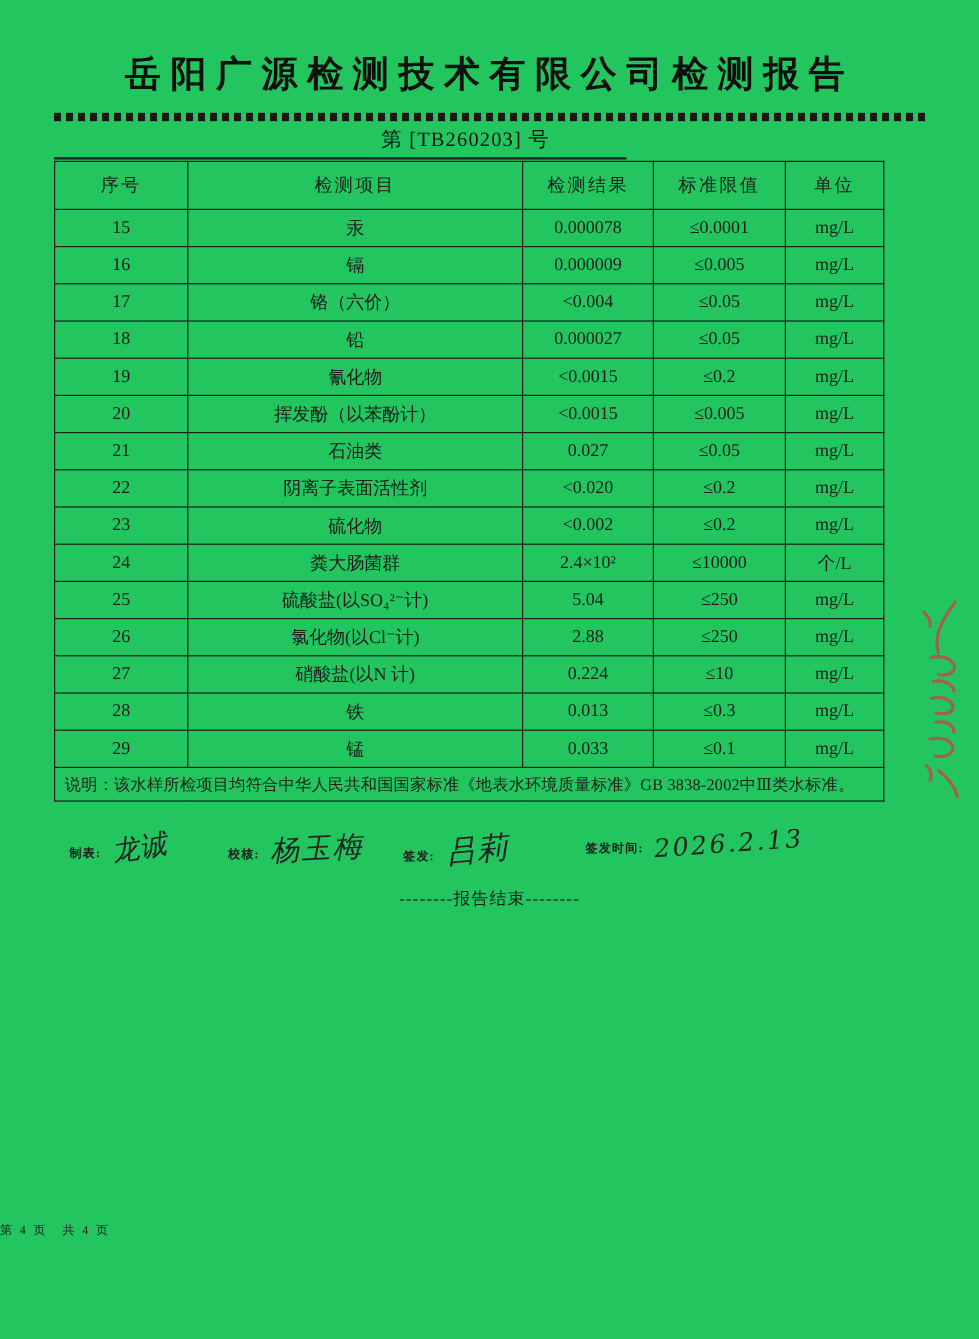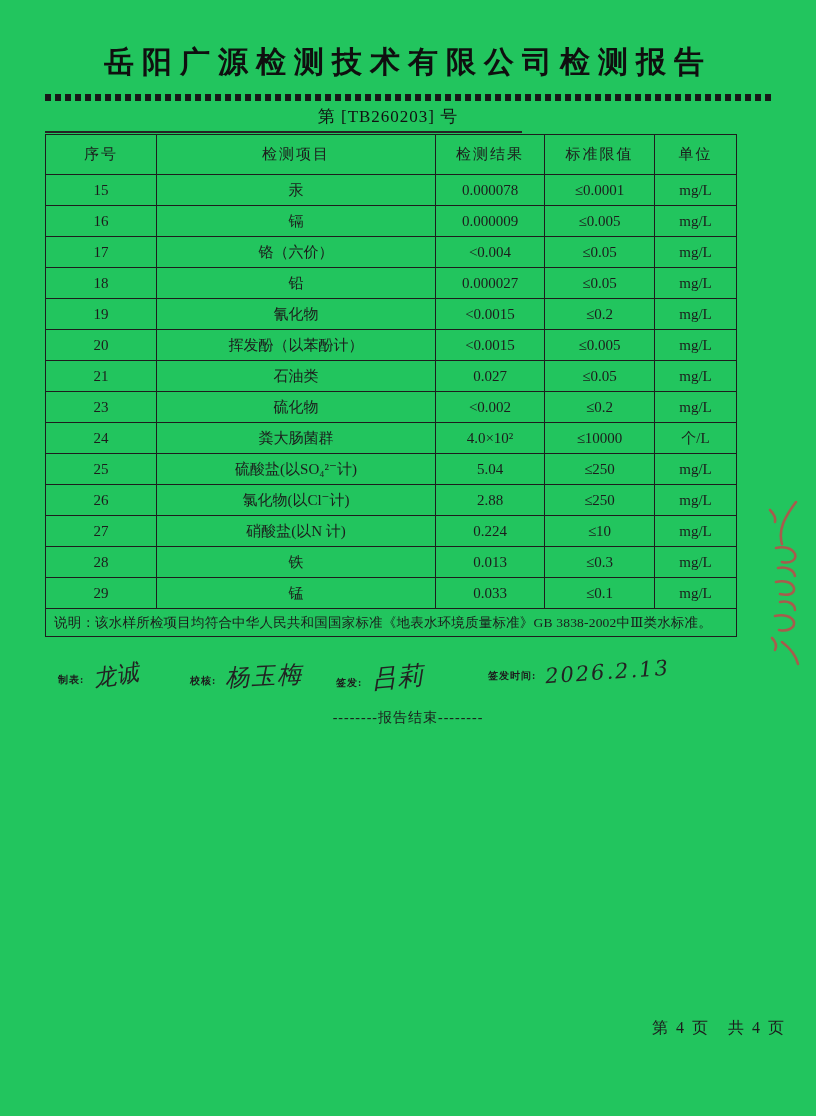--- a/index.html
+++ b/index.html
@@ -74,21 +74,21 @@
     color:#222;
     font-family:"DejaVu Serif","Liberation Serif",serif;
   }
   .hand-1 { font-size:23px; transform:rotate(-9deg); }
   .hand-2 { font-size:24px; transform:rotate(-3deg); letter-spacing:2px; }
   .hand-3 { font-size:26px; transform:rotate(-5deg); }
   .hand-4 { font-size:21px; transform:rotate(-4deg); letter-spacing:2px; }
   .end-line { text-align:center; font-size:14px; margin-top:9px; letter-spacing:1px; }
   .page-footer {
     position:absolute; top:1018px; left:0; right:30px;
-    text-align:right; font-size:16px; letter-spacing:2px; white-space:pre;
+    text-align:left; font-size:10px; letter-spacing:2px; white-space:pre;
   }
   .seal { position:absolute; right:12px; top:496px; opacity:0.85; }
 </style>
 </head>
 <body>
 
 <div class="page">
 
   <div class="title">岳阳广源检测技术有限公司检测报告</div>
 
@@ -160,30 +160,37 @@
           <td>mg/L</td>
         </tr>
         <tr>
           <td>21</td>
           <td>石油类</td>
           <td>0.027</td>
           <td>≤0.05</td>
           <td>mg/L</td>
         </tr>
         <tr>
+          <td>22</td>
+          <td>阴离子表面活性剂</td>
+          <td>&lt;0.020</td>
+          <td>≤0.2</td>
+          <td>mg/L</td>
+        </tr>
+        <tr>
           <td>23</td>
           <td>硫化物</td>
           <td>&lt;0.002</td>
           <td>≤0.2</td>
           <td>mg/L</td>
         </tr>
         <tr>
           <td>24</td>
           <td>粪大肠菌群</td>
-          <td>4.0×10²</td>
+          <td>2.4×10²</td>
           <td>≤10000</td>
           <td>个/L</td>
         </tr>
         <tr>
           <td>25</td>
           <td>硫酸盐(以SO₄²⁻计)</td>
           <td>5.04</td>
           <td>≤250</td>
           <td>mg/L</td>
         </tr>

